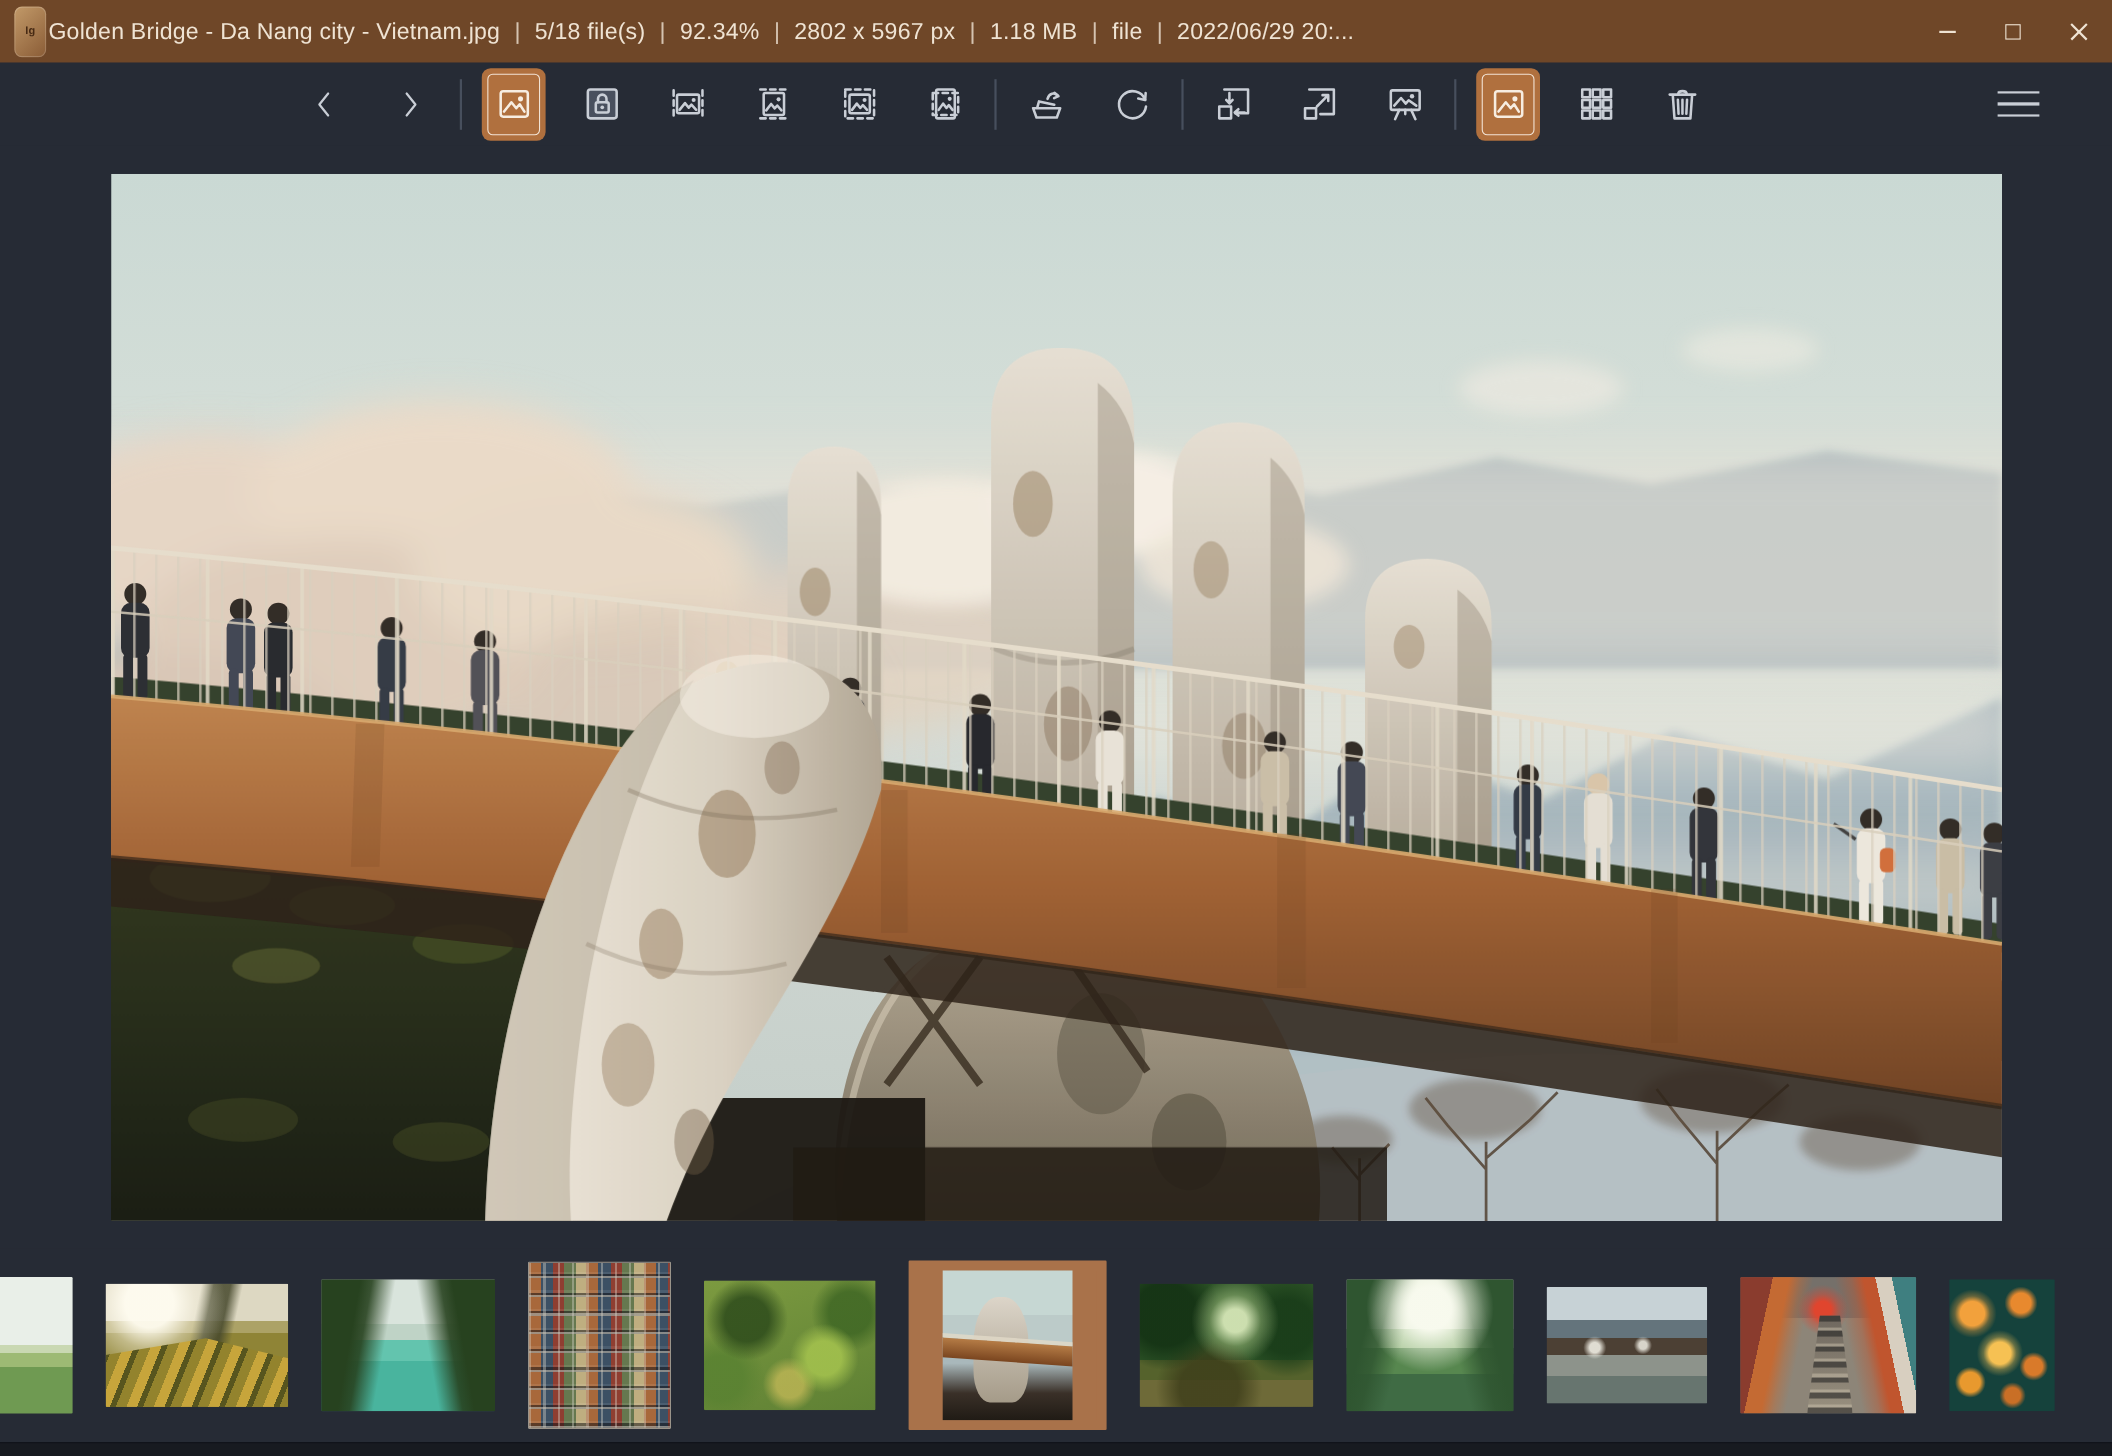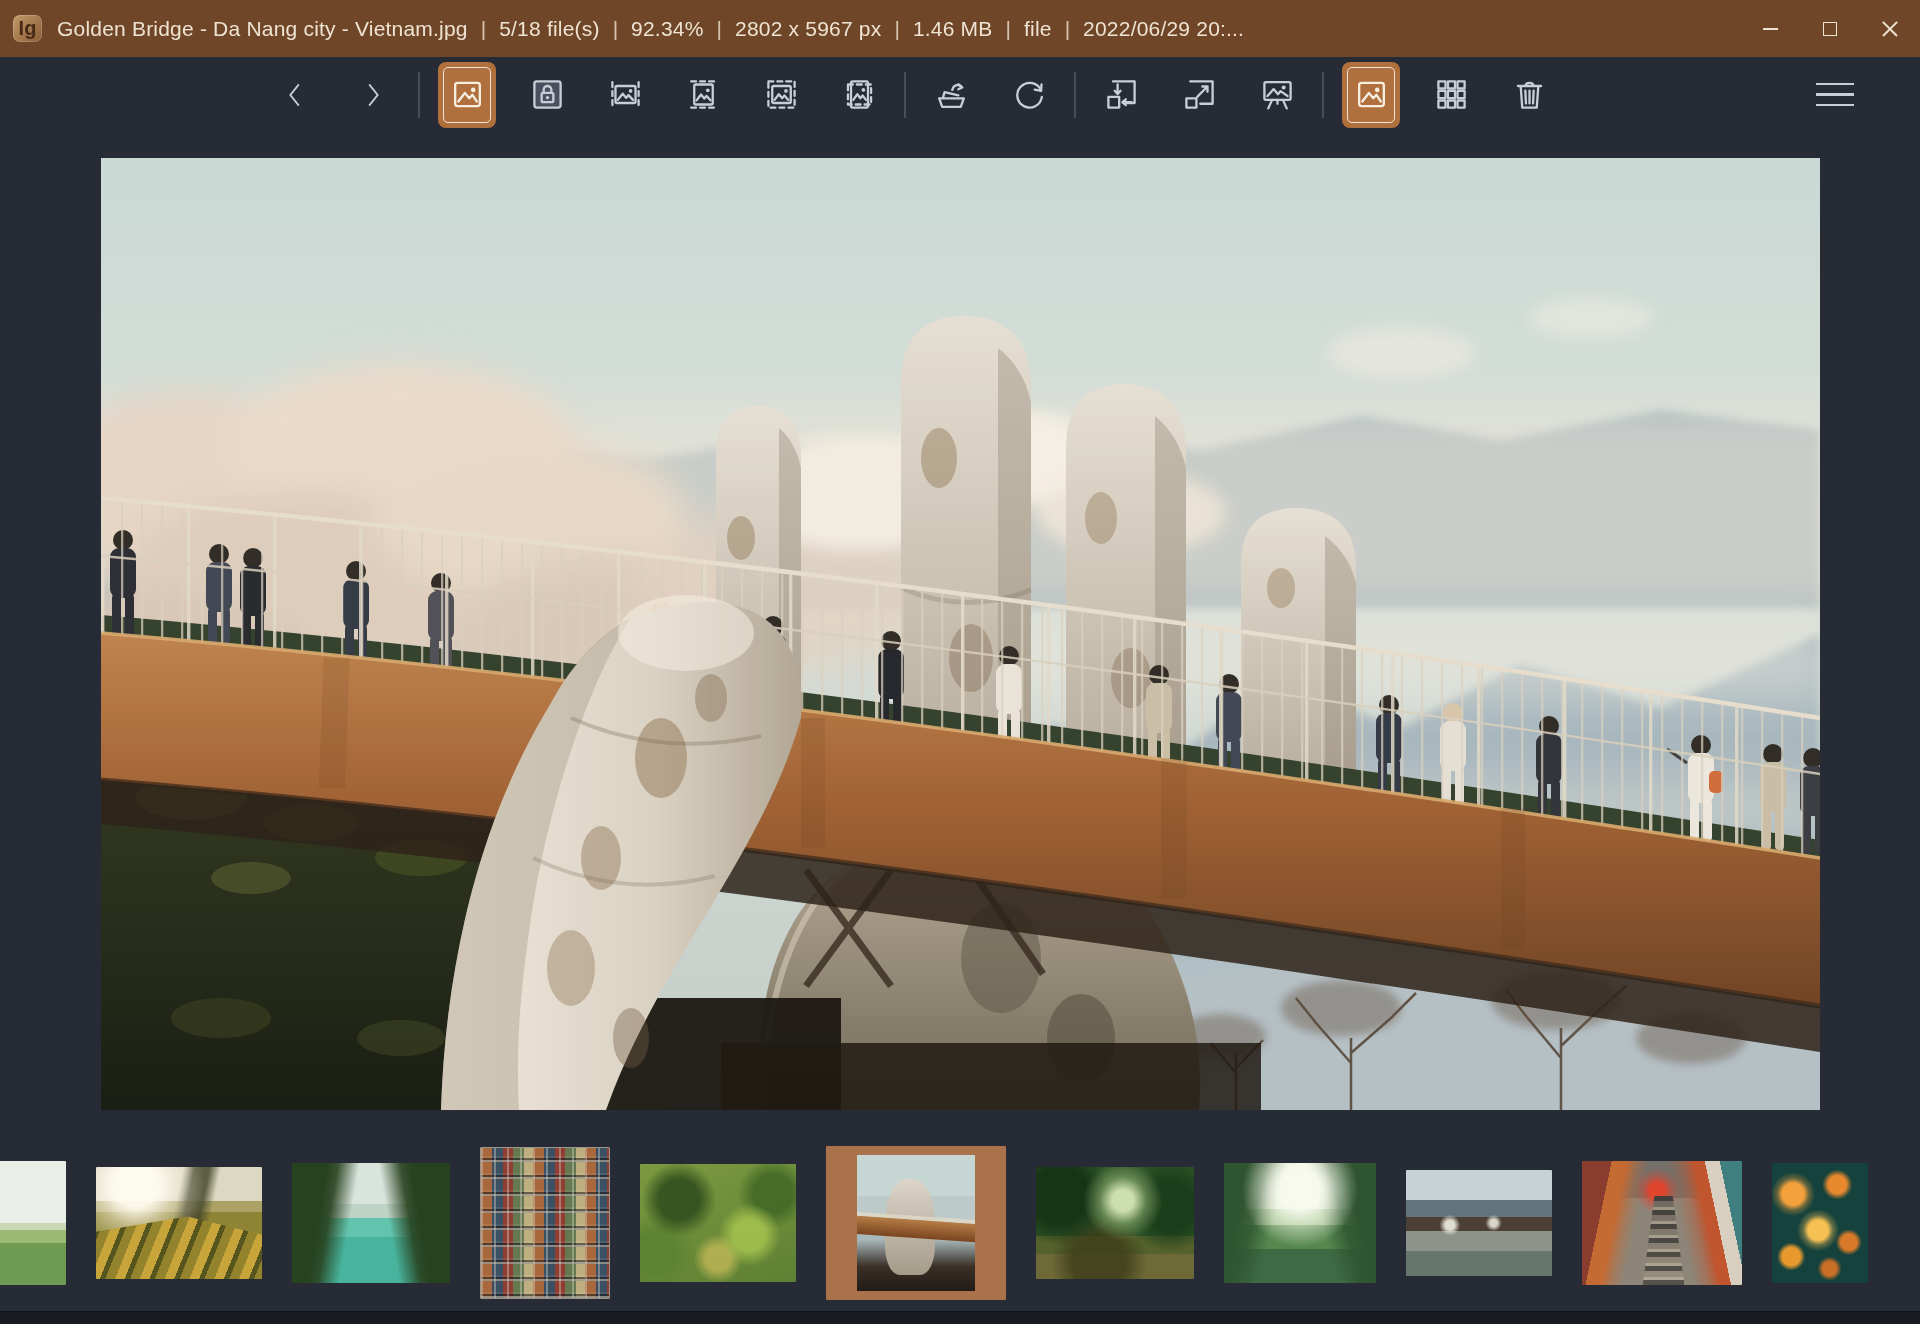--- a/index.html
+++ b/index.html
@@ -2,25 +2,25 @@
 <html><head>
 <meta charset="utf-8">
 <style>
   * { margin:0; padding:0; box-sizing:border-box; }
   html,body { width:1920px; height:1324px; overflow:hidden; background:#262B35;
               font-family:"Liberation Sans", sans-serif; }
 
   
   .titlebar { height:57px; background:#6F4728; display:flex; align-items:center;
               padding-left:13px; color:#EFE3D3; font-size:21px; }
-  .appicon { width:29px; height:27px; border-radius:7px; flex:none;
+  .appicon { width:29px; height:46px; border-radius:7px; flex:none;
              background:linear-gradient(135deg,#C29A69,#8A5C36);
-             display:grid; place-items:center; font-size:20px; font-weight:bold;
+             display:grid; place-items:center; font-size:10px; font-weight:bold;
              color:#472A14; box-shadow:inset 0 0 0 1px rgba(255,255,255,.18); }
-  .title-text { display:flex; align-items:flex-end; white-space:nowrap; margin-left:15px; }
+  .title-text { display:flex; align-items:flex-end; white-space:nowrap; margin-left:2px; }
   .tseg { letter-spacing:.2px; }
   .tsep { margin:0 13px; opacity:.8; font-weight:300; }
   .win-controls { margin-left:auto; display:flex; height:57px; }
   .win-btn { width:60px; height:57px; display:grid; place-items:center; }
   .glyph-min { width:15px; height:2px; background:#EFE3D3; }
   .glyph-max { width:14px; height:14px; border:1.6px solid #EFE3D3; }
   .glyph-close { position:relative; width:18px; height:18px; }
   .glyph-close::before,.glyph-close::after { content:''; position:absolute; left:-1px; top:8px;
        width:20px; height:1.8px; background:#EFE3D3; }
   .glyph-close::before { transform:rotate(45deg); }
@@ -141,21 +141,21 @@
   <div class="appicon">Ig</div>
   <div class="title-text">
     <span class="tseg">Golden Bridge - Da Nang city - Vietnam.jpg</span>
     <span class="tsep">|</span>
     <span class="tseg">5/18 file(s)</span>
     <span class="tsep">|</span>
     <span class="tseg">92.34%</span>
     <span class="tsep">|</span>
     <span class="tseg">2802 x 5967 px</span>
     <span class="tsep">|</span>
-    <span class="tseg">1.46 MB</span>
+    <span class="tseg">1.18 MB</span>
     <span class="tsep">|</span>
     <span class="tseg">file</span>
     <span class="tsep">|</span>
     <span class="tseg">2022/06/29 20:...</span>
   </div>
   <div class="win-controls">
     <div class="win-btn">
         <span class="glyph-min"></span>
       </div>
     <div class="win-btn">

